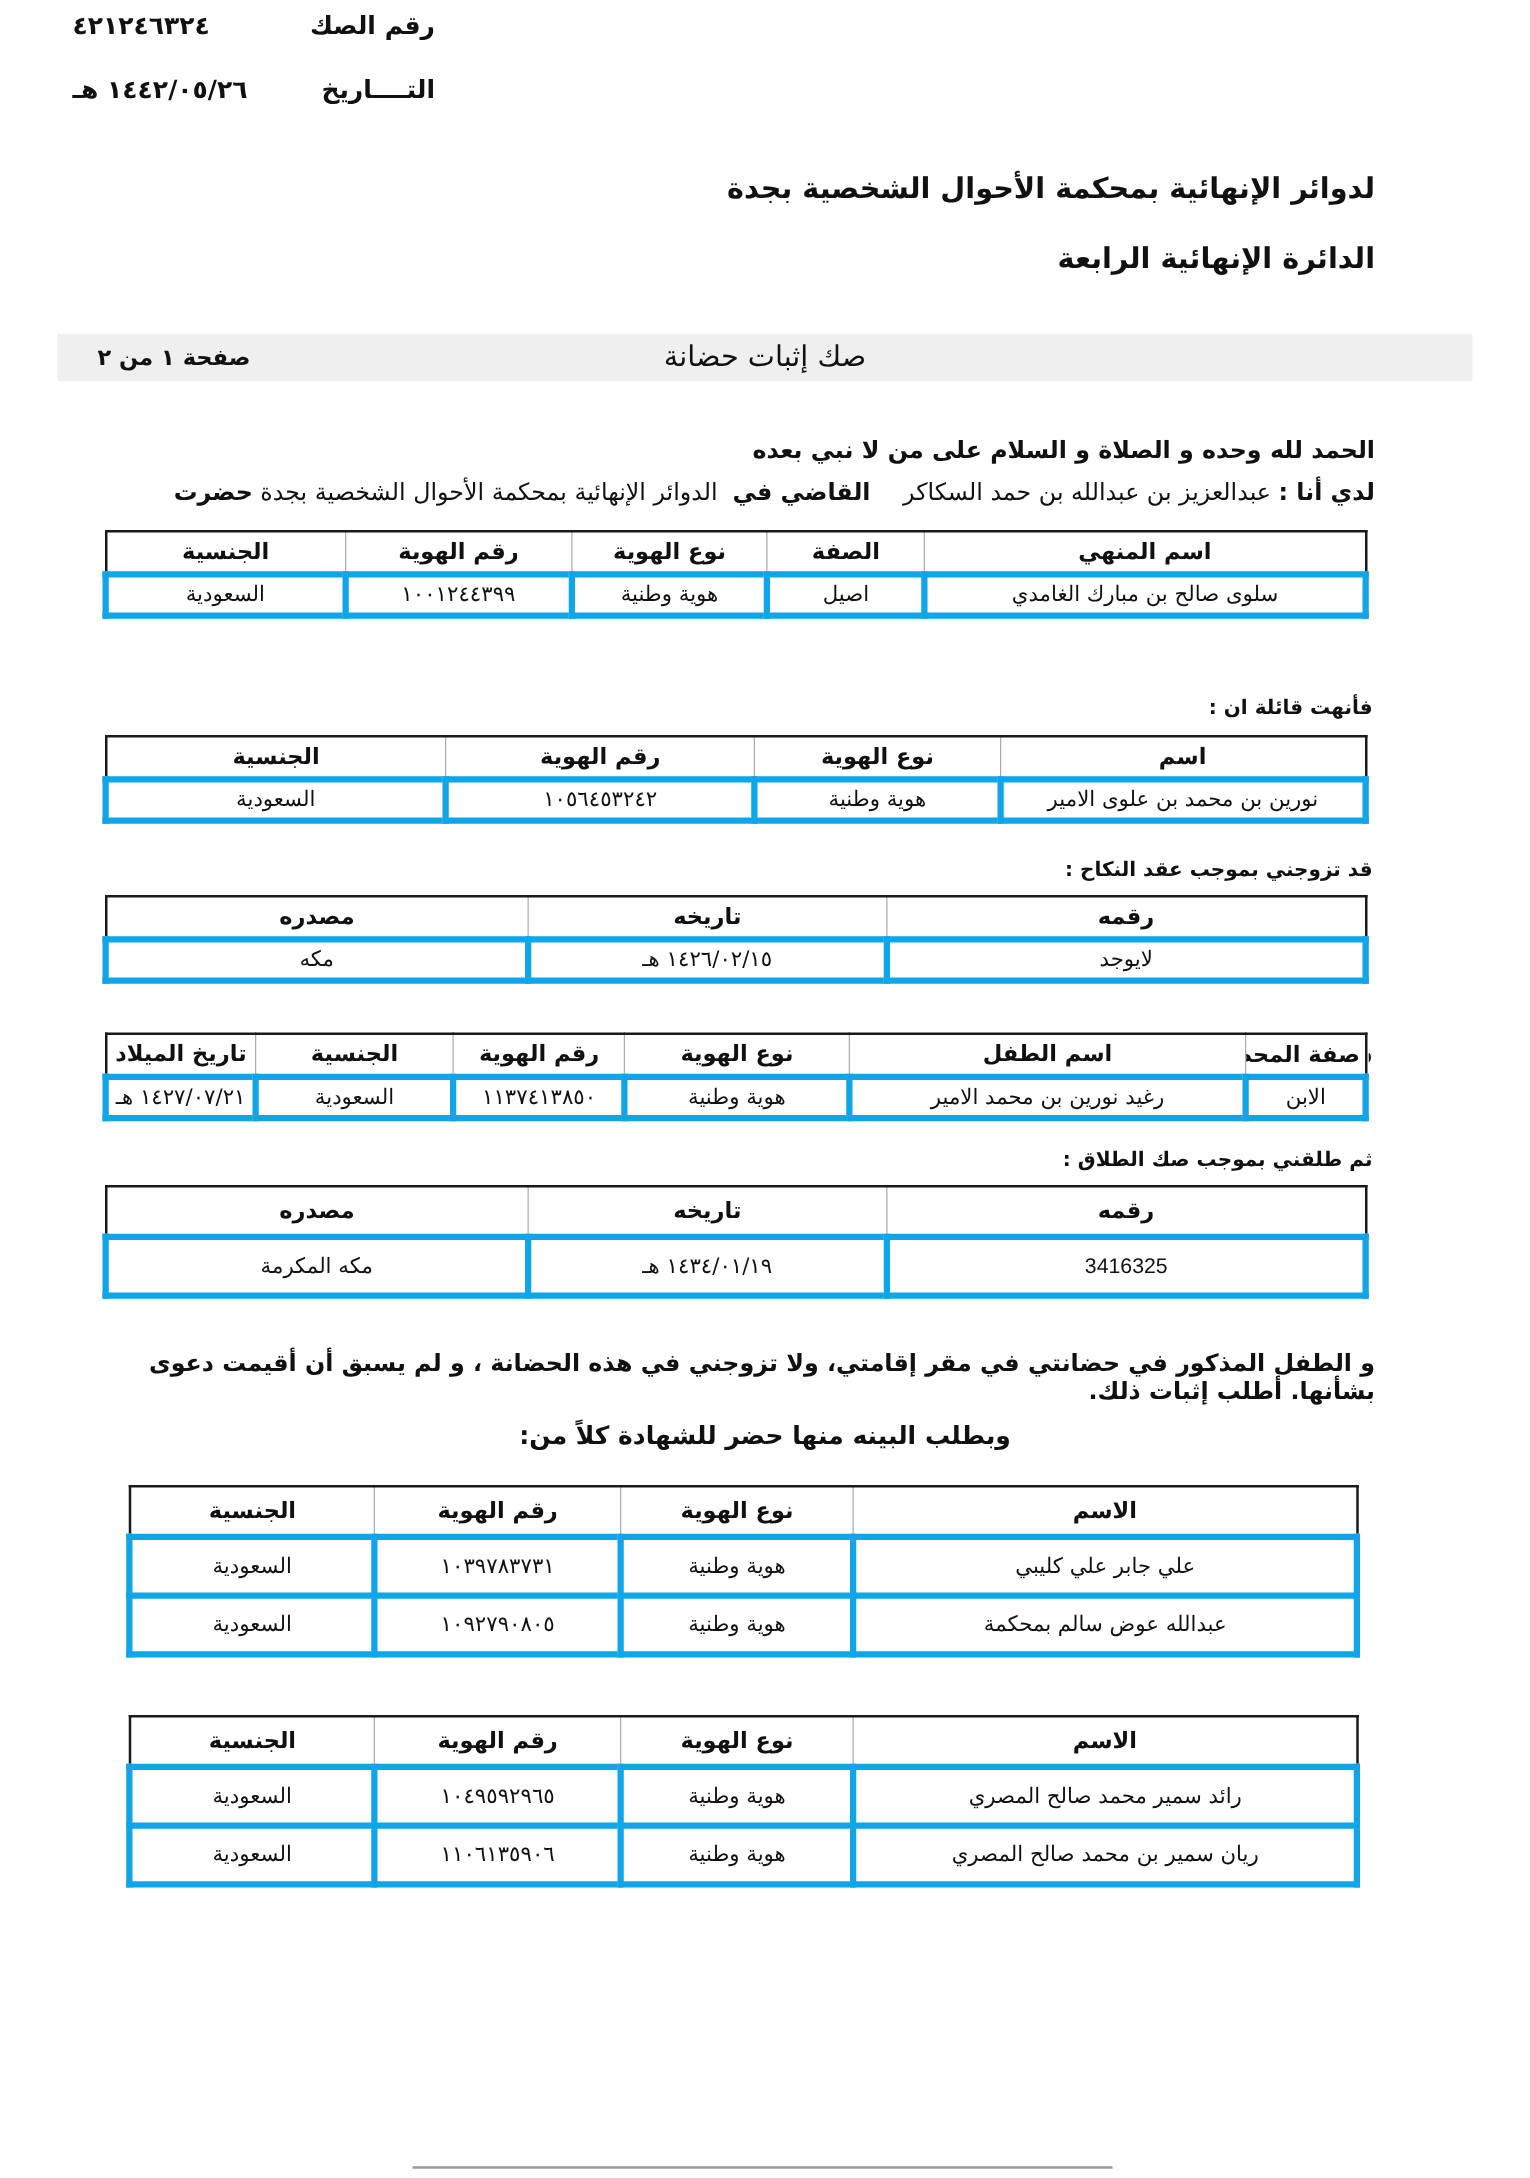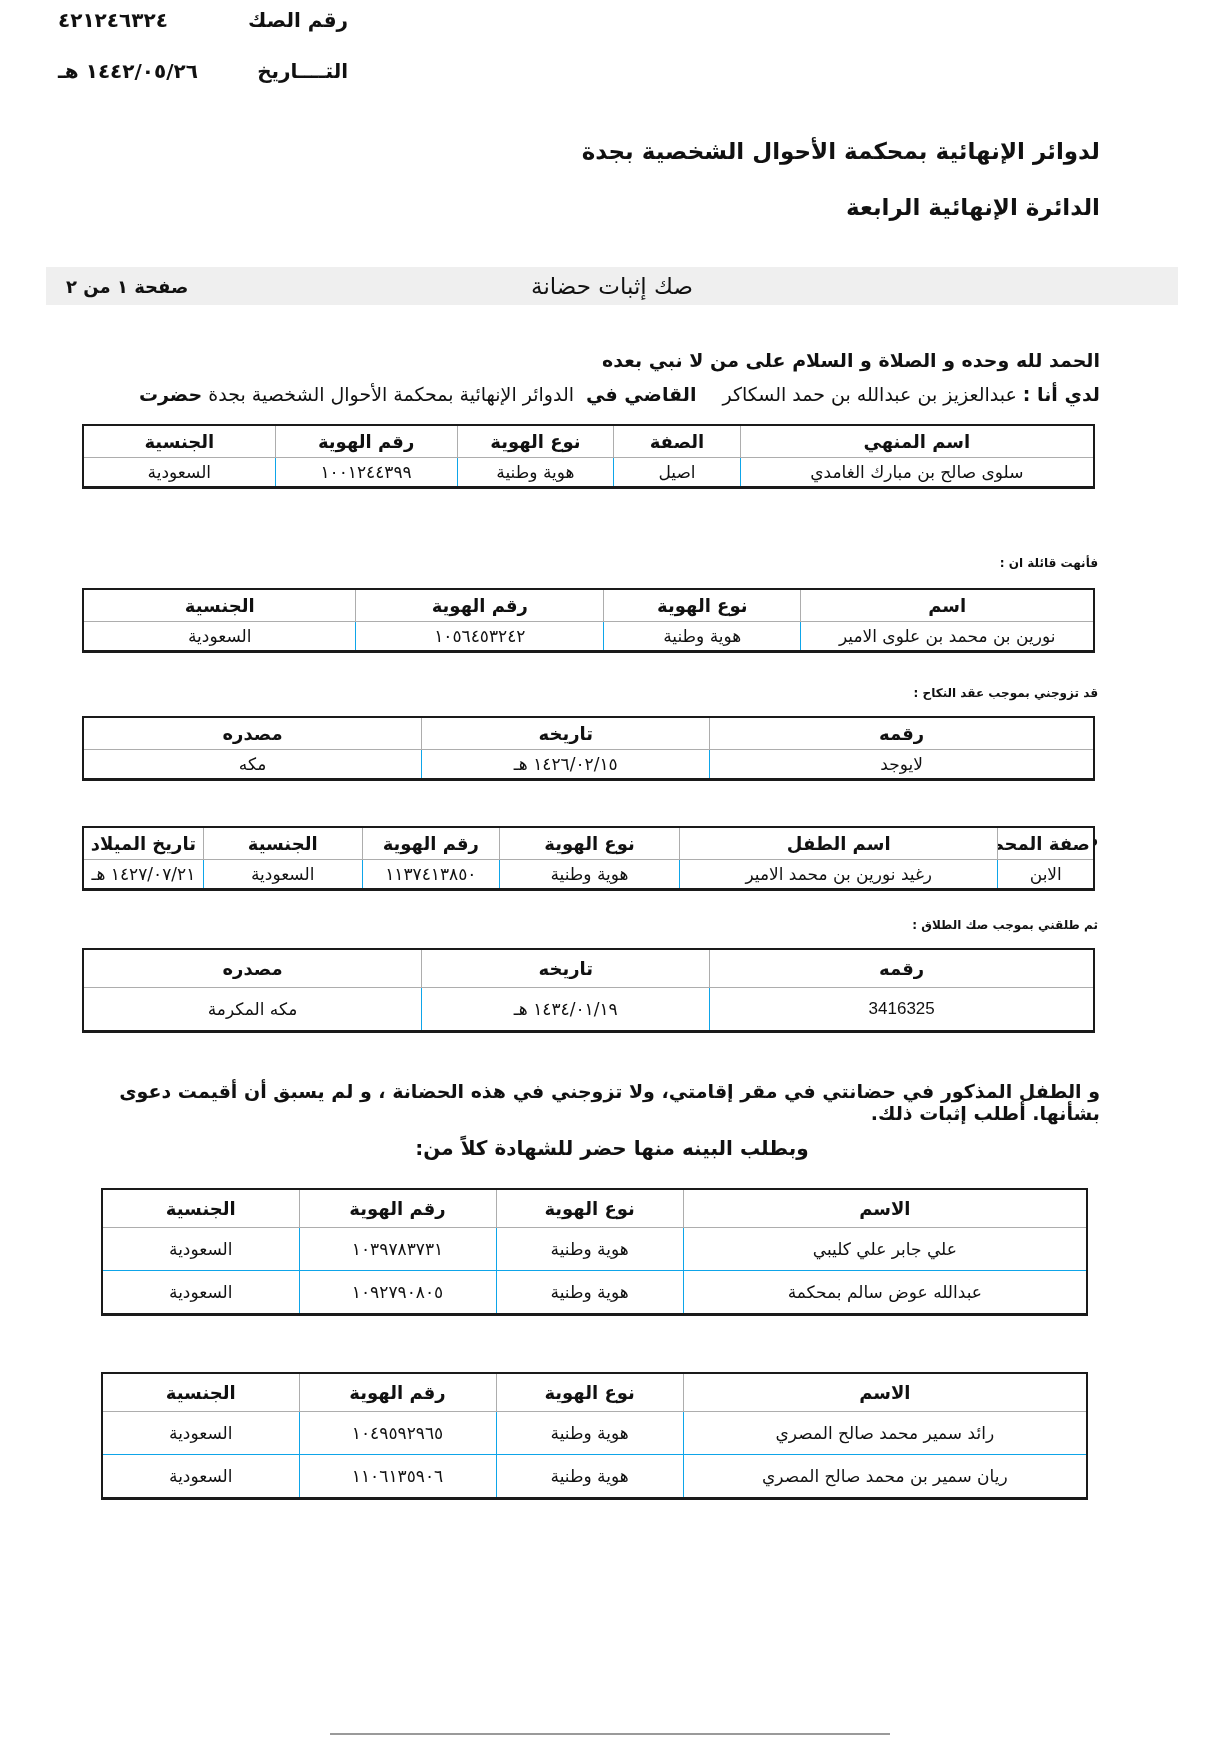--- a/index.html
+++ b/index.html
@@ -24,51 +24,51 @@
   .court-line{position:absolute;right:124px;font-weight:bold;font-size:23px;white-space:nowrap;}
   .court-line.l1{top:138px;}
   .court-line.l2{top:194px;}
   
   .title-bar{
     position:absolute;top:267px;left:46px;right:46px;height:38px;
     background:#efefef;display:flex;align-items:center;justify-content:center;
   }
   .title-bar .doc-title{font-weight:normal;font-size:23px;}
   .title-bar .page-indicator{
-    position:absolute;left:20px;top:0;height:100%;display:flex;align-items:center;
+    position:absolute;left:32px;top:0;height:100%;display:flex;align-items:center;
     font-weight:bold;font-size:18px;
   }
   
   .text-line{position:absolute;right:124px;font-size:19px;white-space:nowrap;}
   .hamd{top:349px;font-weight:bold;}
   .judge-line{top:383px;font-weight:normal;}
   .judge-line .seg-bold{font-weight:bold;}
   .judge-line .gap-right{margin-right:20px;margin-left:6px;}
   
-  .section-heading{position:absolute;right:126px;font-weight:bold;font-size:12px;white-space:nowrap;}
+  .section-heading{position:absolute;right:126px;font-weight:bold;font-size:16px;white-space:nowrap;}
   .centered-heading{position:absolute;left:0;right:0;text-align:center;font-weight:bold;font-size:20px;}
   .paragraph{position:absolute;right:124px;left:60px;text-align:right;font-weight:bold;font-size:19px;top:1080px;}
   
   table.doc-table{
     position:absolute;
     border-collapse:collapse;
     table-layout:fixed;
     background:#fff;
     border:2px solid #1a1a1a;
     border-bottom-width:3px;
   }
   table.doc-table.main{right:129px;width:1013px;}
   table.doc-table.narrow{right:136px;width:987px;}
   table.doc-table th{
     font-weight:bold;font-size:18px;text-align:center;vertical-align:middle;
     padding:5px 4px;border:1px solid #adadad;white-space:nowrap;overflow:hidden;
   }
   table.doc-table td{
     font-weight:normal;font-size:17px;text-align:center;vertical-align:middle;
-    padding:4px 4px;border:1px solid #0ea5e9;white-space:nowrap;overflow:hidden;
+    padding:4px 4px;border:5px solid #0ea5e9;white-space:nowrap;overflow:hidden;
   }
   table.doc-table.tall th{padding:8px 4px;}
   table.doc-table.tall td{padding:11px 4px;}
   td.latin-digits{font-family:"Liberation Sans","DejaVu Sans",sans-serif;font-size:20px;direction:ltr;}
   
   .bottom-divider{position:absolute;top:1733px;left:330px;width:560px;height:2px;background:#9a9a9a;}
 </style>
 </head>
 <body>
 

